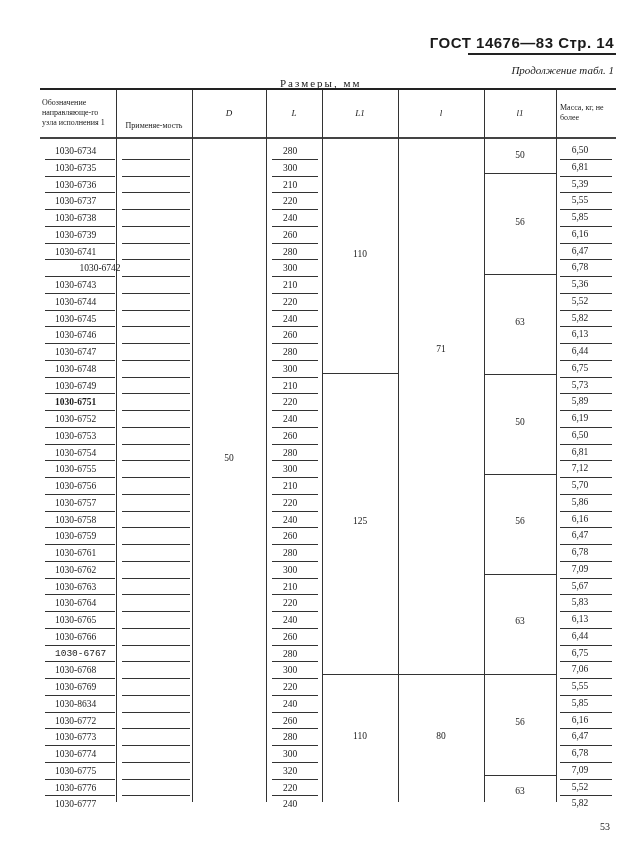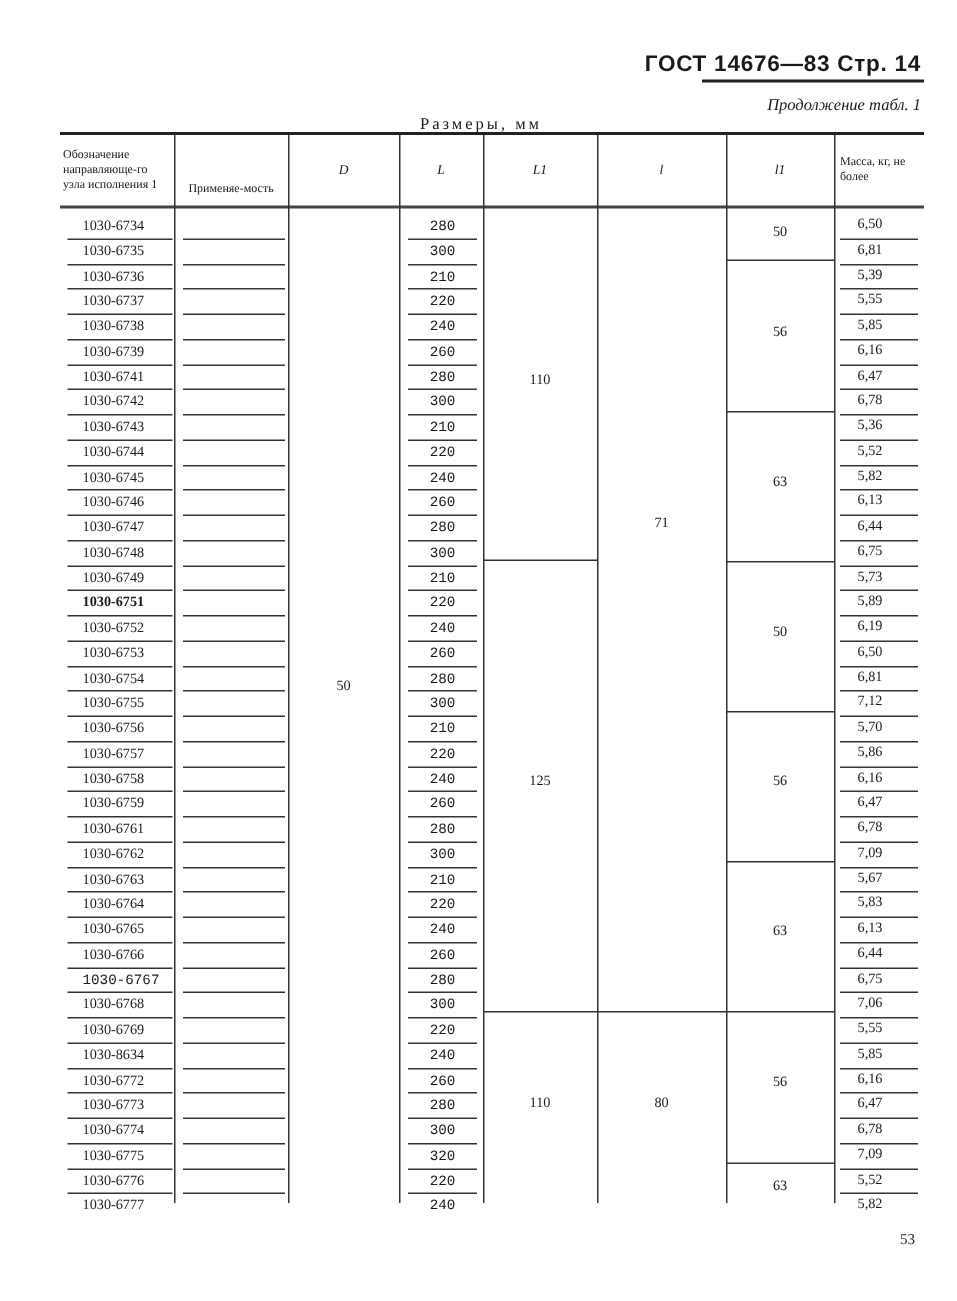--- a/index.html
+++ b/index.html
@@ -9,21 +9,21 @@
   .cont{position:absolute;right:24px;top:64px;font-style:italic;font-size:11px;}
   .units{position:absolute;left:280px;top:77px;font-size:11px;letter-spacing:2px;}
   .tline{position:absolute;height:2px;background:#222;}
   .vline{position:absolute;width:1px;background:#333;}
   .hline{position:absolute;height:1px;background:#333;}
   .th{position:absolute;font-size:8px;text-align:center;line-height:10px;display:flex;align-items:center;justify-content:center;}
   .th.left{justify-content:flex-start;text-align:left;}
   .th.it{font-style:italic;font-size:9px;}
   .cell{position:absolute;font-size:9.5px;line-height:12px;height:12px;}
   .des{left:55px;width:90px;}
-  .lval{left:270px;width:50px;text-align:center;font-family:Liberation Mono, monospace;}
+  .lval{left:283px;width:50px;text-align:left;}
   .mass{left:555px;width:50px;text-align:center;}
   .merge{position:absolute;font-size:9.5px;text-align:center;}
   .pagenum{position:absolute;right:28px;top:821px;font-size:10px;}
 </style>
 </head>
 <body>
 
 <div>
   <div class="hdr">ГОСТ 14676—83 Стр. 14</div>
   <div class="hdr-rule"></div>
@@ -124,21 +124,21 @@
       <div class="hline" style="left: 122px; width: 68px; top: 242.5px;"></div>
       <div class="hline" style="left: 272px; width: 46px; top: 242.5px;"></div>
       <div class="hline" style="left: 560px; width: 52px; top: 242.5px;"></div>
       <div class="cell des" style="top: 245.5px;">1030-6741</div>
       <div class="cell lval" style="top: 245.5px;">280</div>
       <div class="cell mass" style="top: 244.5px;">6,47</div>
       <div class="hline" style="left: 45px; width: 70px; top: 259.25px;"></div>
       <div class="hline" style="left: 122px; width: 68px; top: 259.25px;"></div>
       <div class="hline" style="left: 272px; width: 46px; top: 259.25px;"></div>
       <div class="hline" style="left: 560px; width: 52px; top: 259.25px;"></div>
-      <div class="cell des" style="top: 262.25px;">1030-6742</div>
+      <div class="cell des" style="top: 262.25px; text-align: center;">1030-6742</div>
       <div class="cell lval" style="top: 262.25px;">300</div>
       <div class="cell mass" style="top: 261.25px;">6,78</div>
       <div class="hline" style="left: 45px; width: 70px; top: 276px;"></div>
       <div class="hline" style="left: 122px; width: 68px; top: 276px;"></div>
       <div class="hline" style="left: 272px; width: 46px; top: 276px;"></div>
       <div class="hline" style="left: 560px; width: 52px; top: 276px;"></div>
       <div class="cell des" style="top: 279px;">1030-6743</div>
       <div class="cell lval" style="top: 279px;">210</div>
       <div class="cell mass" style="top: 278px;">5,36</div>
       <div class="hline" style="left: 45px; width: 70px; top: 292.75px;"></div>

